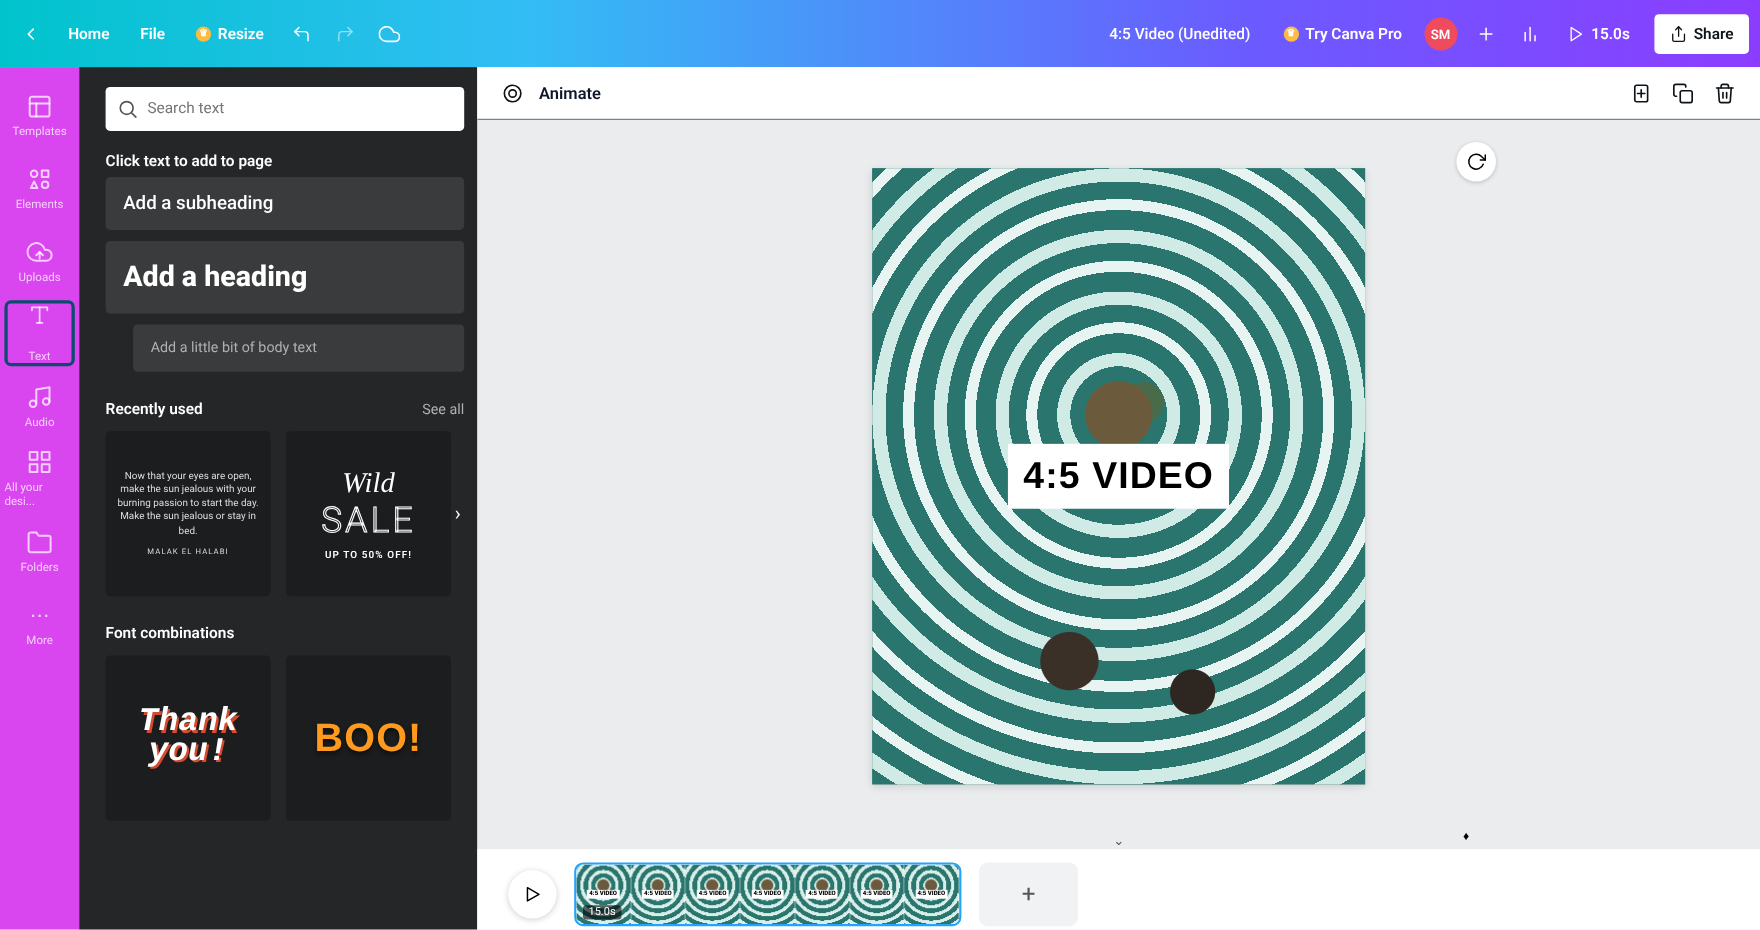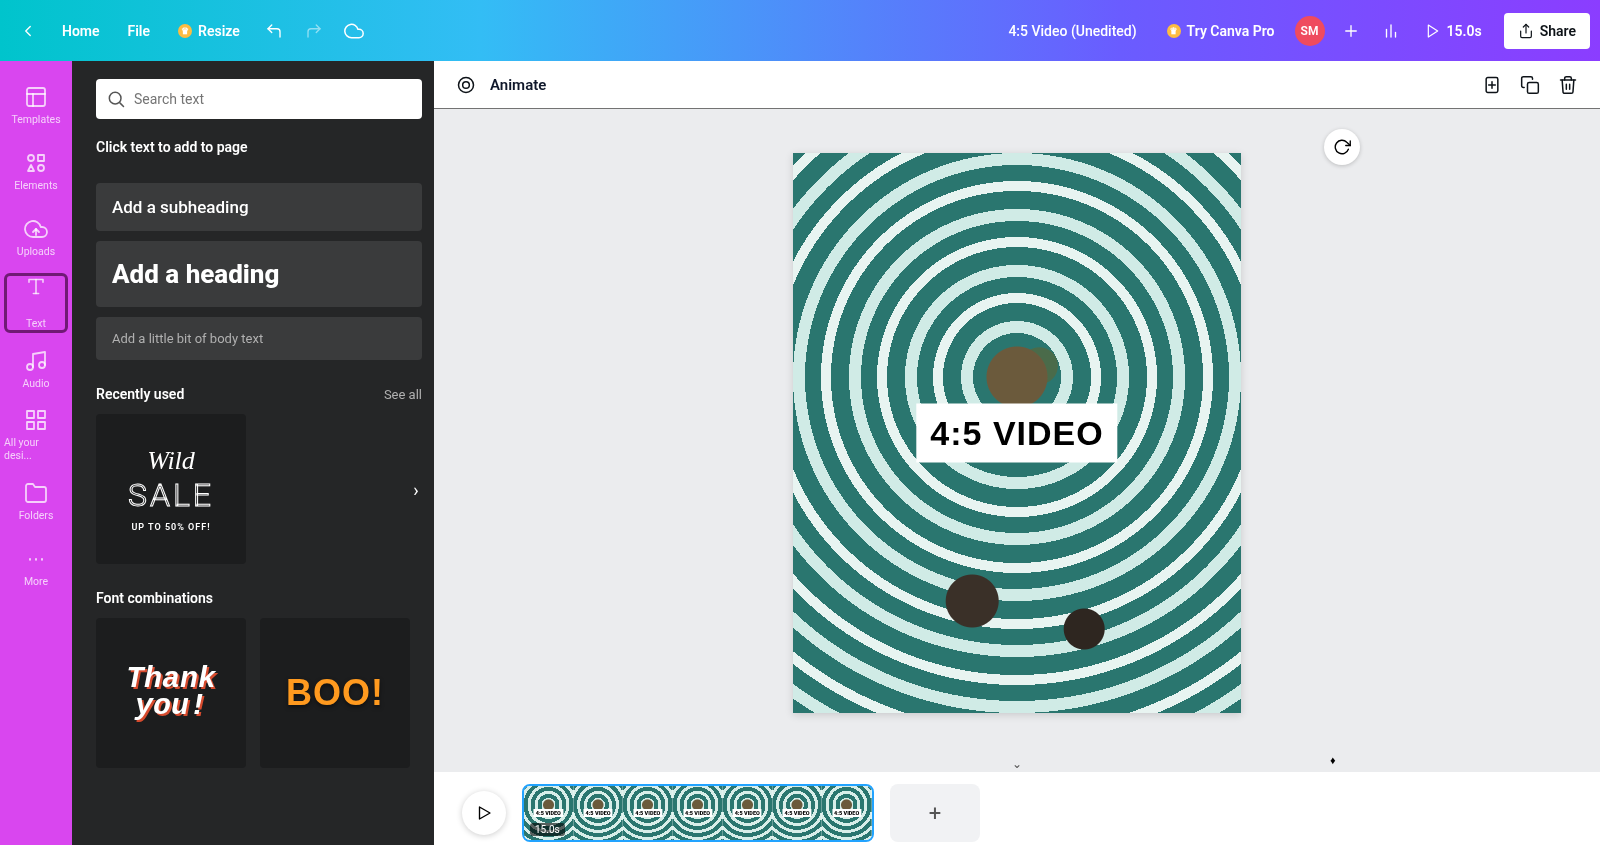--- a/index.html
+++ b/index.html
@@ -34,38 +34,38 @@
 .main { display: flex; height: calc(845px - 52px); }
 
 
 .rail {
   width: 72px; background: #d946ef; display: flex; flex-direction: column; align-items: center; padding-top: 14px; gap: 6px;
 }
 .rail-item {
   width: 64px; height: 60px; display: flex; flex-direction: column; align-items: center; justify-content: center;
   color: rgba(255,255,255,0.75); font-size: 10.5px; gap: 4px; border-radius: 4px; cursor: pointer;
 }
-.rail-item.active { border: 3px solid #701a75; border-radius: 6px; gap: 20px; }
+.rail-item.active { border: 3px solid #0c4a6e; border-radius: 6px; gap: 20px; }
 .rail-item svg, .rail-item .glyph { width: 24px; height: 24px; display: flex; align-items: center; justify-content: center; font-size: 18px; }
 
 
 .panel {
   width: 362px; background: #252627; color: #fff; padding: 18px 12px 33px 24px; position: relative; overflow: hidden;
 }
 .searchbox {
   background: #fff; border-radius: 4px; height: 40px; display: flex; align-items: center; padding: 0 10px; gap: 8px;
 }
 .searchbox input { border: none; outline: none; font-size: 14px; flex: 1; color: #333; background: transparent; }
-.panel h4 { font-size: 14px; font-weight: 600; margin: 20px 0 28px; color: #fff; }
+.panel h4 { font-size: 14px; font-weight: 600; margin: 20px 0 6px; color: #fff; }
 .text-add {
   background: #3a3b3c; border-radius: 4px; padding: 14px 16px; margin-bottom: 10px; cursor: pointer; color: #fff;
 }
 .text-add.big { font-size: 26px; font-weight: 800; padding: 18px 16px; }
 .text-add.med { font-size: 17px; font-weight: 500; }
-.text-add.small { font-size: 13px; color: #b0b0b0; }
+.text-add.small { font-size: 13px; color: #b0b0b0; margin-left: 25px; }
 .section-head { display: flex; justify-content: space-between; align-items: center; margin-top: 26px; margin-bottom: 12px; }
 .section-head .title { font-size: 14px; font-weight: 600; }
 .section-head .seeall { font-size: 13px; color: #b0b0b0; cursor: pointer; }
 .thumb-row { display: flex; gap: 14px; position: relative; }
 .thumb {
   width: 150px; height: 150px; background: #1c1d1e; border-radius: 4px;
   display: flex; flex-direction: column; align-items: center; justify-content: center;
   color: #fff; text-align: center; padding: 10px; cursor: pointer;
 }
 .thumb.quote { font-size: 9px; line-height: 1.4; color: #ddd; }
@@ -307,20 +307,24 @@
     <h4>Click text to add to page</h4>
     <div class="text-add med">Add a subheading</div>
     <div class="text-add big">Add a heading</div>
     <div class="text-add small">Add a little bit of body text</div>
 
     <div class="section-head">
       <div class="title">Recently used</div>
       <div class="seeall">See all</div>
     </div>
     <div class="thumb-row">
+      <div class="thumb quote">
+        <div>Now that your eyes are open, make the sun jealous with your burning passion to start the day. Make the sun jealous or stay in bed.</div>
+        <div class="author">MALAK EL HALABI</div>
+      </div>
       <div class="thumb sale">
         <div class="cursive">Wild</div>
         <div class="big">SALE</div>
         <div class="sub">UP TO 50% OFF!</div>
       </div>
       <div class="row-nav">›</div>
     </div>
 
     <div class="section-head">
       <div class="title">Font combinations</div>

